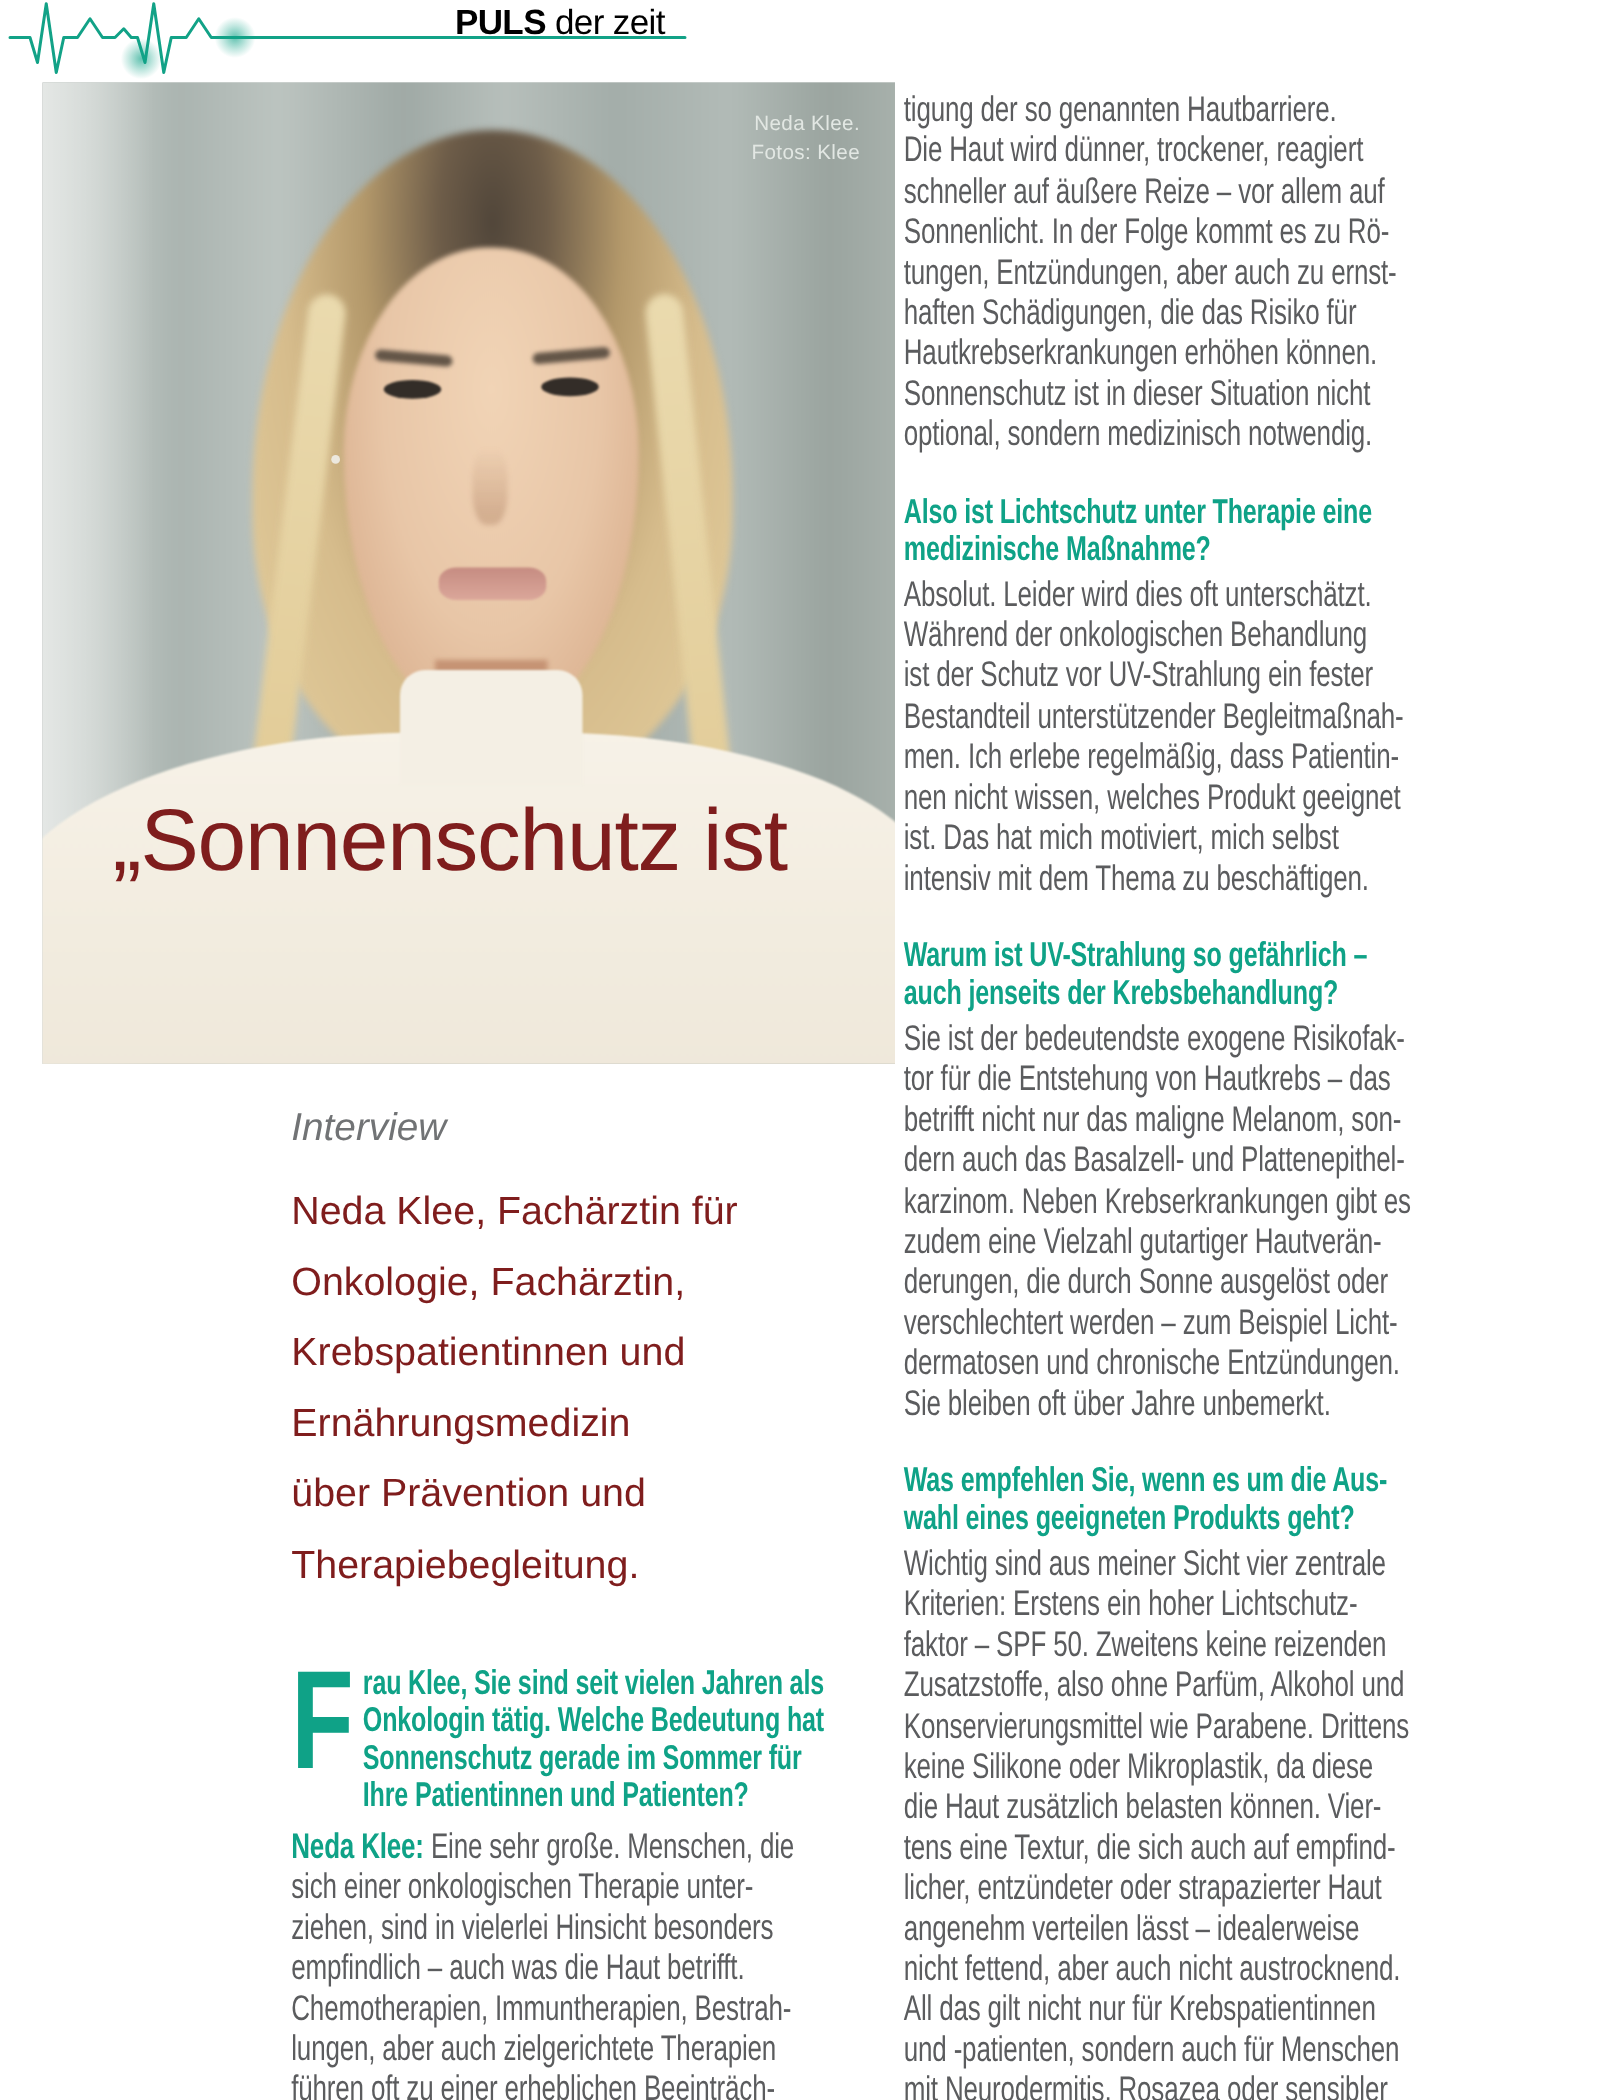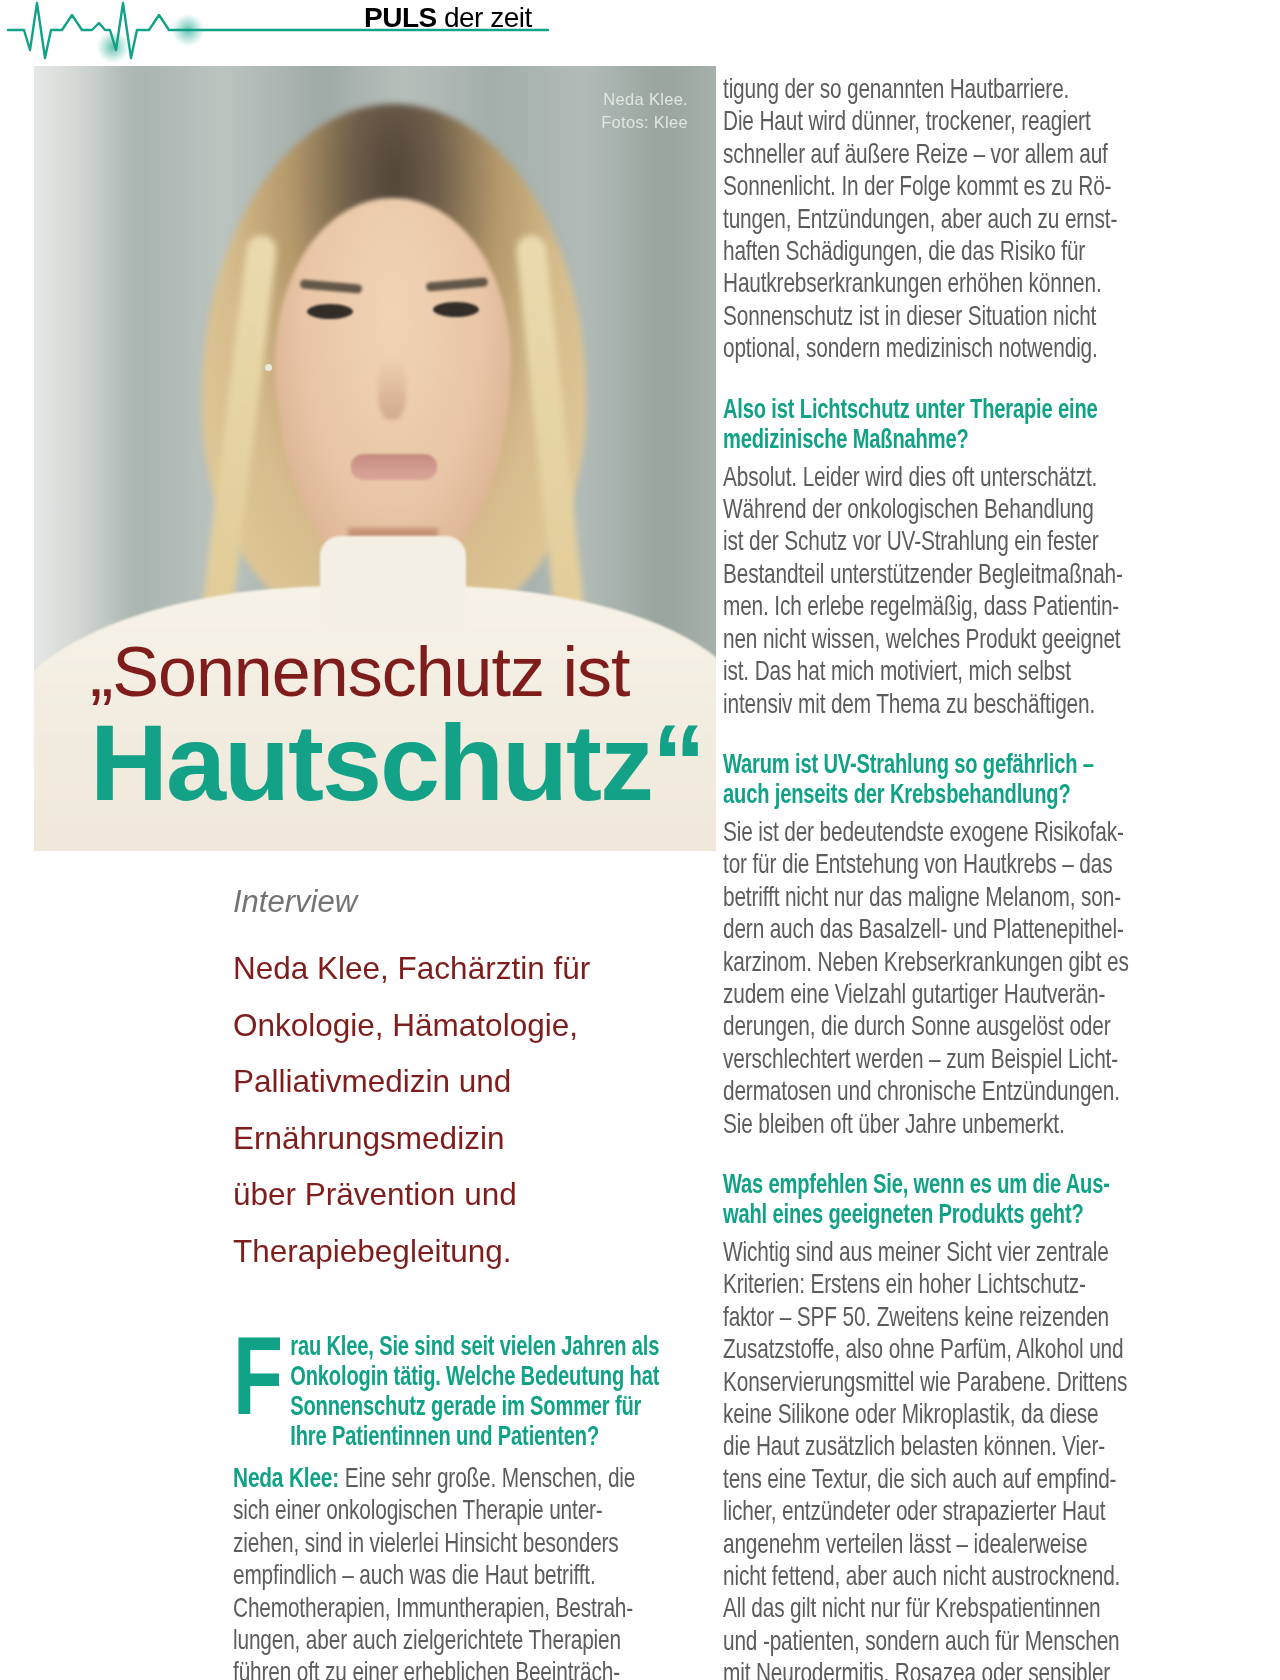--- a/index.html
+++ b/index.html
@@ -113,28 +113,27 @@
   <div class="layer neck"></div>
   <div class="layer sweater"></div>
   <div class="layer collar"></div>
 
   <div id="caption">
       <div class="tl">Neda Klee.</div>
       <div class="tl">Fotos: Klee</div>
     </div>
 
   <div id="hl1">„Sonnenschutz ist</div>
-  <div id="hl2">Hautschutz“</div>
 </div>
 
 <div id="kicker">Interview</div>
 <div id="intro-lines">
     <div class="tl">Neda Klee, Fachärztin für</div>
-    <div class="tl">Onkologie, Hämatologie,</div>
-    <div class="tl">Palliativmedizin und</div>
+    <div class="tl">Onkologie, Fachärztin,</div>
+    <div class="tl">Krebspatientinnen und</div>
     <div class="tl">Ernährungsmedizin</div>
     <div class="tl">über Prävention und</div>
     <div class="tl">Therapiebegleitung.</div>
   </div>
 
 <div id="qa-left">
   <div class="cond bodytxt">
     <div id="q1" class="blk question">
       <div class="dropcap">F</div>
       <div>

